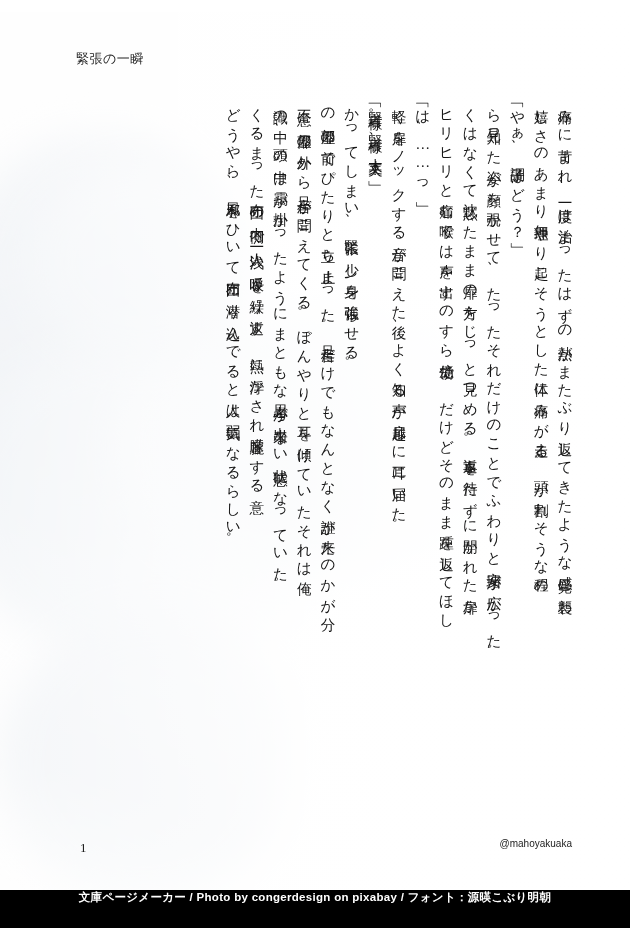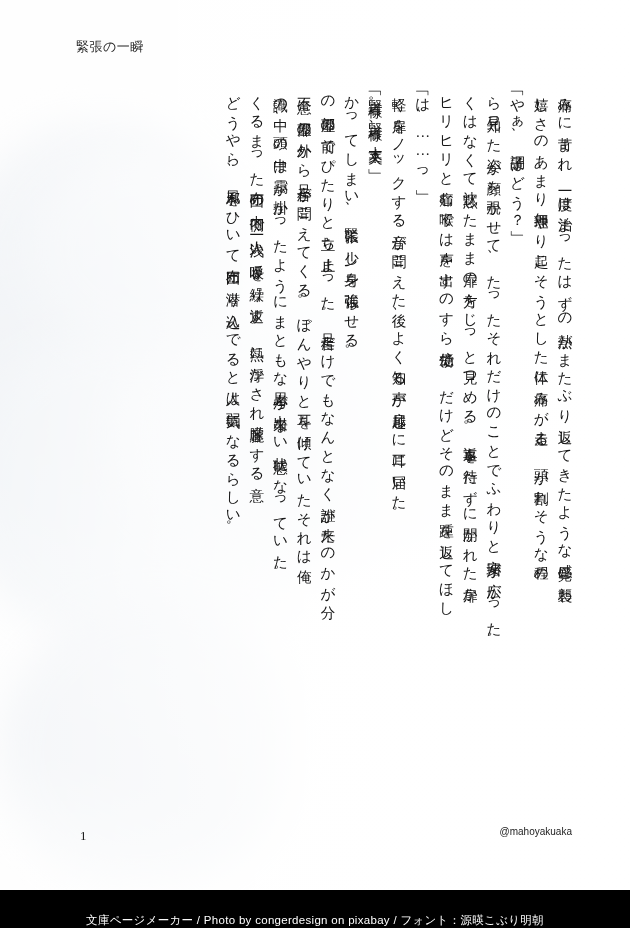--- a/index.html
+++ b/index.html
@@ -22,21 +22,21 @@
     width: 630px;
     height: 928px;
     background: #ffffff;
     overflow: hidden;
   }
 
   
   .sheet {
     position: absolute;
     left: 0;
-    top: 0;
+    top: 12px;
     width: 630px;
     height: 890px;
     background:
       linear-gradient(135deg, rgba(236,240,244,0.0) 0%, rgba(236,240,244,0.0) 100%),
       #fdfdfd;
     overflow: hidden;
   }
 
   
   .bg-photo {
@@ -152,22 +152,23 @@
 
   
   .footer-bar {
     position: absolute;
     left: 0;
     top: 890px;
     width: 630px;
     height: 38px;
     background: #000000;
     display: flex;
-    align-items: flex-end;
+    align-items: flex-start;
     justify-content: center;
+    font-weight: bold;
   }
   .footer-credit {
     color: #ffffff;
     font-size: 11.5px;
     letter-spacing: 0.3px;
     font-family: "Liberation Sans", sans-serif;
     white-space: nowrap;
   }
 </style>
 </head>

